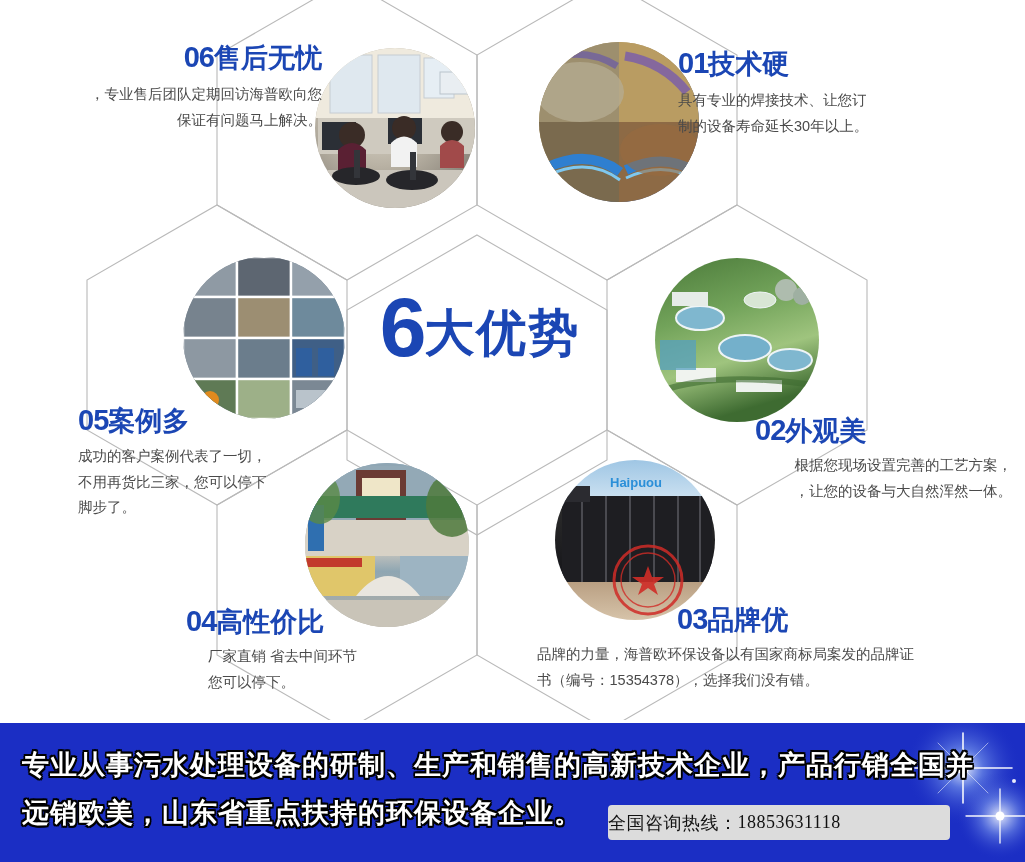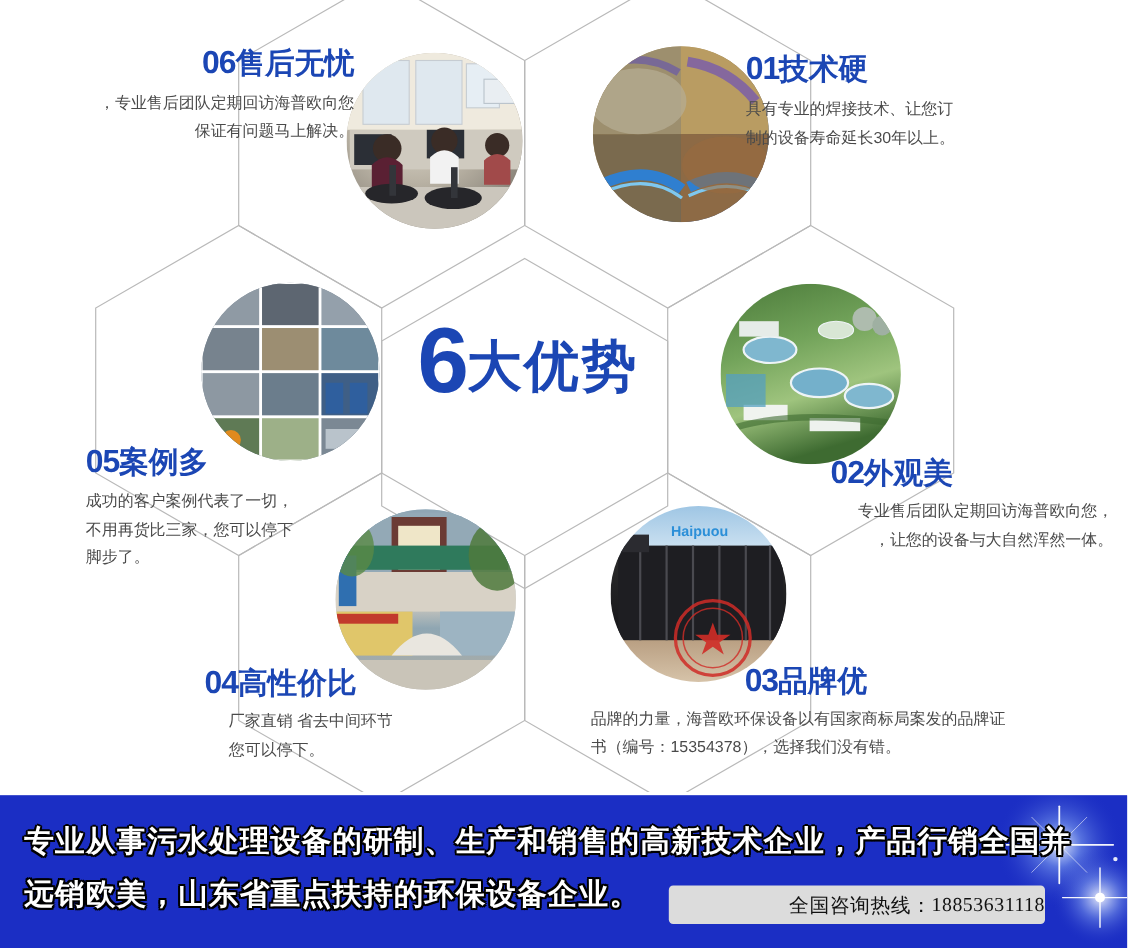--- a/index.html
+++ b/index.html
@@ -27,21 +27,21 @@
   
   #banner{position:absolute;left:0;top:723px;width:1025px;height:139px;
       background:#1b2ec4;overflow:hidden;}
   #bannerbg{position:absolute;left:0;top:0;width:1025px;height:139px;}
   .bn-line{position:relative;color:#fff;font-weight:bold;font-size:27px;letter-spacing:1px;
       text-shadow:-1.6px -1.6px 0 #000,1.6px -1.6px 0 #000,-1.6px 1.6px 0 #000,1.6px 1.6px 0 #000,
                   0 -1.8px 0 #000,0 1.8px 0 #000,-1.8px 0 0 #000,1.8px 0 0 #000;}
   #bn1{position:absolute;left:22px;top:24px;white-space:nowrap;}
   #bn2{position:absolute;left:22px;top:72px;white-space:nowrap;}
   #hotline{position:absolute;left:608px;top:805px;width:342px;height:35px;background:#dcdcdc;
-      border-radius:4px;display:flex;align-items:center;justify-content:flex-end;}
+      border-radius:4px;display:flex;align-items:center;justify-content:flex-start;}
   #hotline span{color:#111;font-size:18px;font-family:"Liberation Serif","DejaVu Serif",serif;
       letter-spacing:.5px;white-space:nowrap;}
   .hot-num{font-size:21px;}
 </style>
 </head>
 <body>
 
 <div id="stage">
 
   <svg id="hexwire" viewBox="0 0 1025 720">
@@ -254,21 +254,21 @@
     <div class="hd"><span class="num">01</span><span>技术硬</span></div>
     <div class="bd" style="margin-top:8px;">
       <div>具有专业的焊接技术、让您订</div>
       <div>制的设备寿命延长30年以上。</div>
     </div>
   </div>
 
   <div class="block ta-r" style="left:700px;top:415px;width:312px;">
     <div class="hd" style="text-align:left;padding-left:55px;"><span class="num">02</span><span>外观美</span></div>
     <div class="bd" style="margin-top:6px;">
-      <div>专业售后团队定期回访海普欧向您，</div>
+      <div>根据您现场设置完善的工艺方案，</div>
       <div>，让您的设备与大自然浑然一体。</div>
     </div>
   </div>
 
   <div class="block ta-l" style="left:537px;top:604px;width:470px;">
     <div class="hd" style="padding-left:140px;"><span class="num">03</span><span>品牌优</span></div>
     <div class="bd" style="margin-top:6px;">
       <div>品牌的力量，海普欧环保设备以有国家商标局案发的品牌证</div>
       <div>书（编号：15354378），选择我们没有错。</div>
     </div>

